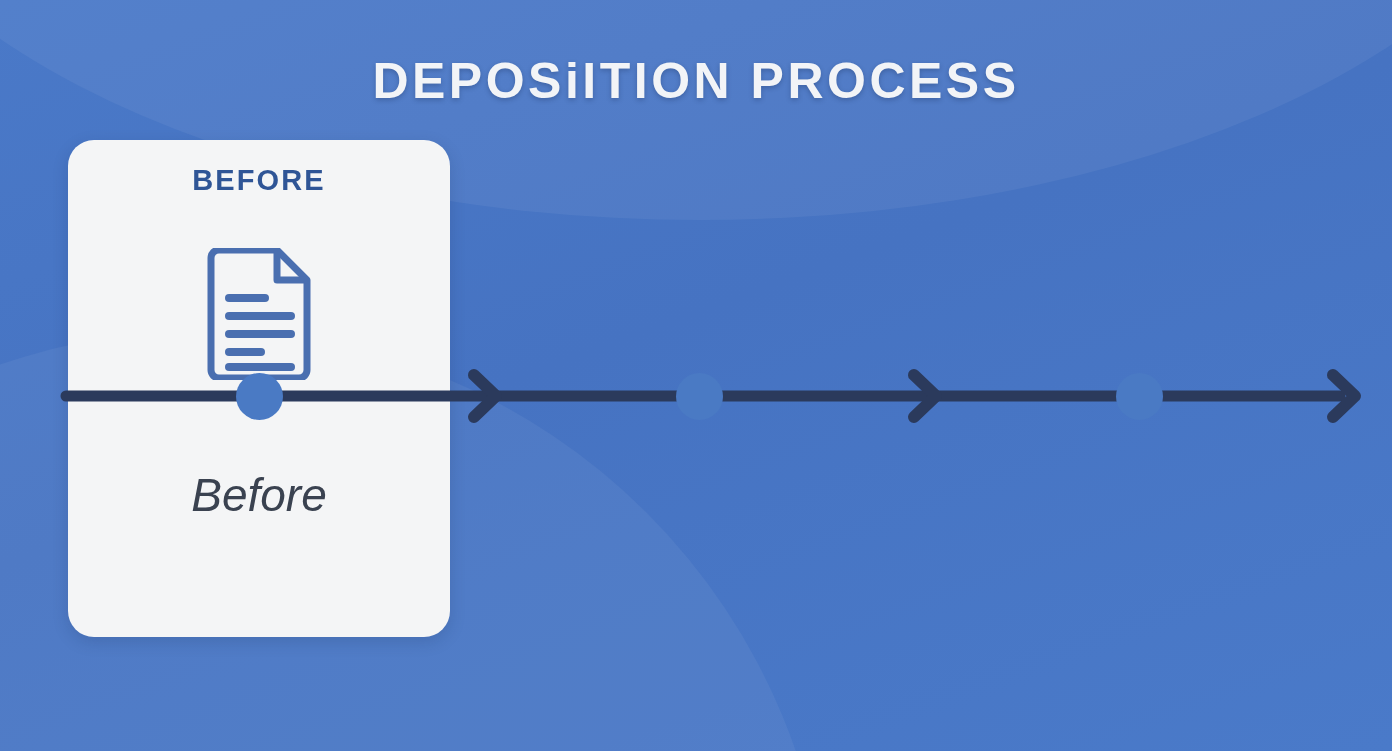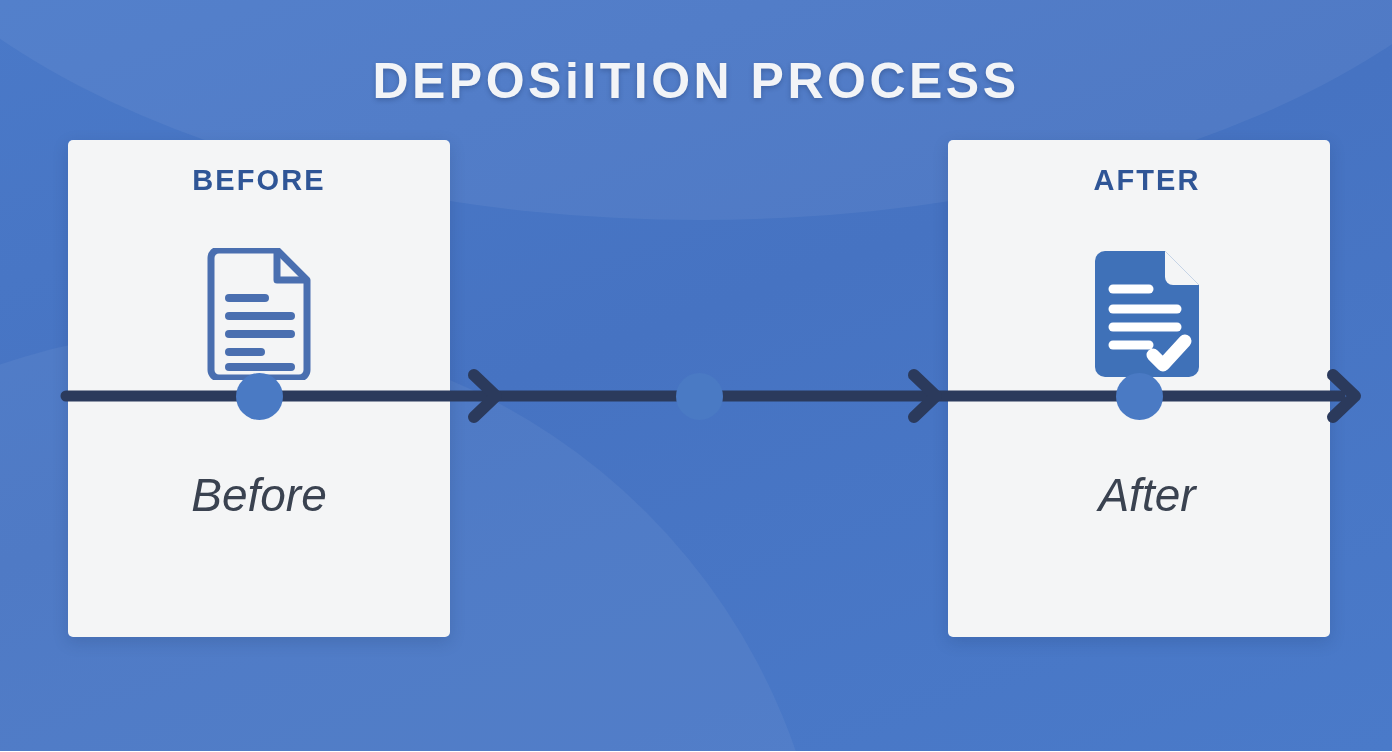--- a/index.html
+++ b/index.html
@@ -49,21 +49,21 @@
     white-space:nowrap;
   }
 
   
   .card {
     position:absolute;
     top:140px;
     width:382px;
     height:497px;
     background:#f4f5f6;
-    border-radius:5px;
+    border-radius:26px;
     box-shadow:0 5px 16px rgba(18,40,80,0.17);
   }
   #card-before { left:68px;  }
   #card-during { left:508px; }
   #card-after  { left:948px; }
 
   .card-heading {
     position:absolute;
     top:24px;
     width:100%;
@@ -135,39 +135,20 @@
           <line x1="26" y1="104" x2="58" y2="104"></line>
           <line x1="26" y1="119" x2="88" y2="119"></line>
         </g>
       </svg>
     </div>
 
     <div class="caption">Before</div>
   </div>
 
 
-  <div class="card" id="card-after">
-    <div class="card-heading">AFTER</div>
-
-    <div class="icon-slot">
-      <svg width="104" height="126" viewBox="0 0 104 126">
-        <path d="M0 10 a10 10 0 0 1 10 -10 h60 l34 34 v82 a10 10 0 0 1 -10 10 h-84 a10 10 0 0 1 -10 -10 z" fill="#3f71b8"></path>
-        <path d="M70 0 v26 a8 8 0 0 0 8 8 h26 z" fill="#f4f5f6"></path>
-        <g stroke="#ffffff" stroke-width="9" stroke-linecap="round">
-          <line x1="18" y1="38" x2="54" y2="38"></line>
-          <line x1="18" y1="58" x2="82" y2="58"></line>
-          <line x1="18" y1="76" x2="82" y2="76"></line>
-          <line x1="18" y1="94" x2="54" y2="94"></line>
-        </g>
-        <path d="M58 104 l10 10 l22 -24" fill="none" stroke="#ffffff" stroke-width="13" stroke-linecap="round" stroke-linejoin="round"></path>
-      </svg>
-    </div>
-
-    <div class="caption">After</div>
-  </div>
 
   <svg class="timeline" viewBox="0 0 1392 752">
     <line x1="66" y1="396" x2="1340" y2="396" stroke="#2b3a5c" stroke-width="11" stroke-linecap="round"></line>
     <path d="M474 375 l22 21 l-22 21" fill="none" stroke="#2b3a5c" stroke-width="12" stroke-linecap="round" stroke-linejoin="round"></path>
     <path d="M914 375 l22 21 l-22 21" fill="none" stroke="#2b3a5c" stroke-width="12" stroke-linecap="round" stroke-linejoin="round"></path>
     <path d="M1333 375 l22 21 l-22 21" fill="none" stroke="#2b3a5c" stroke-width="12" stroke-linecap="round" stroke-linejoin="round"></path>
   </svg>
 
   <div class="node" id="node-before"></div>
   <div class="node" id="node-during"></div>

